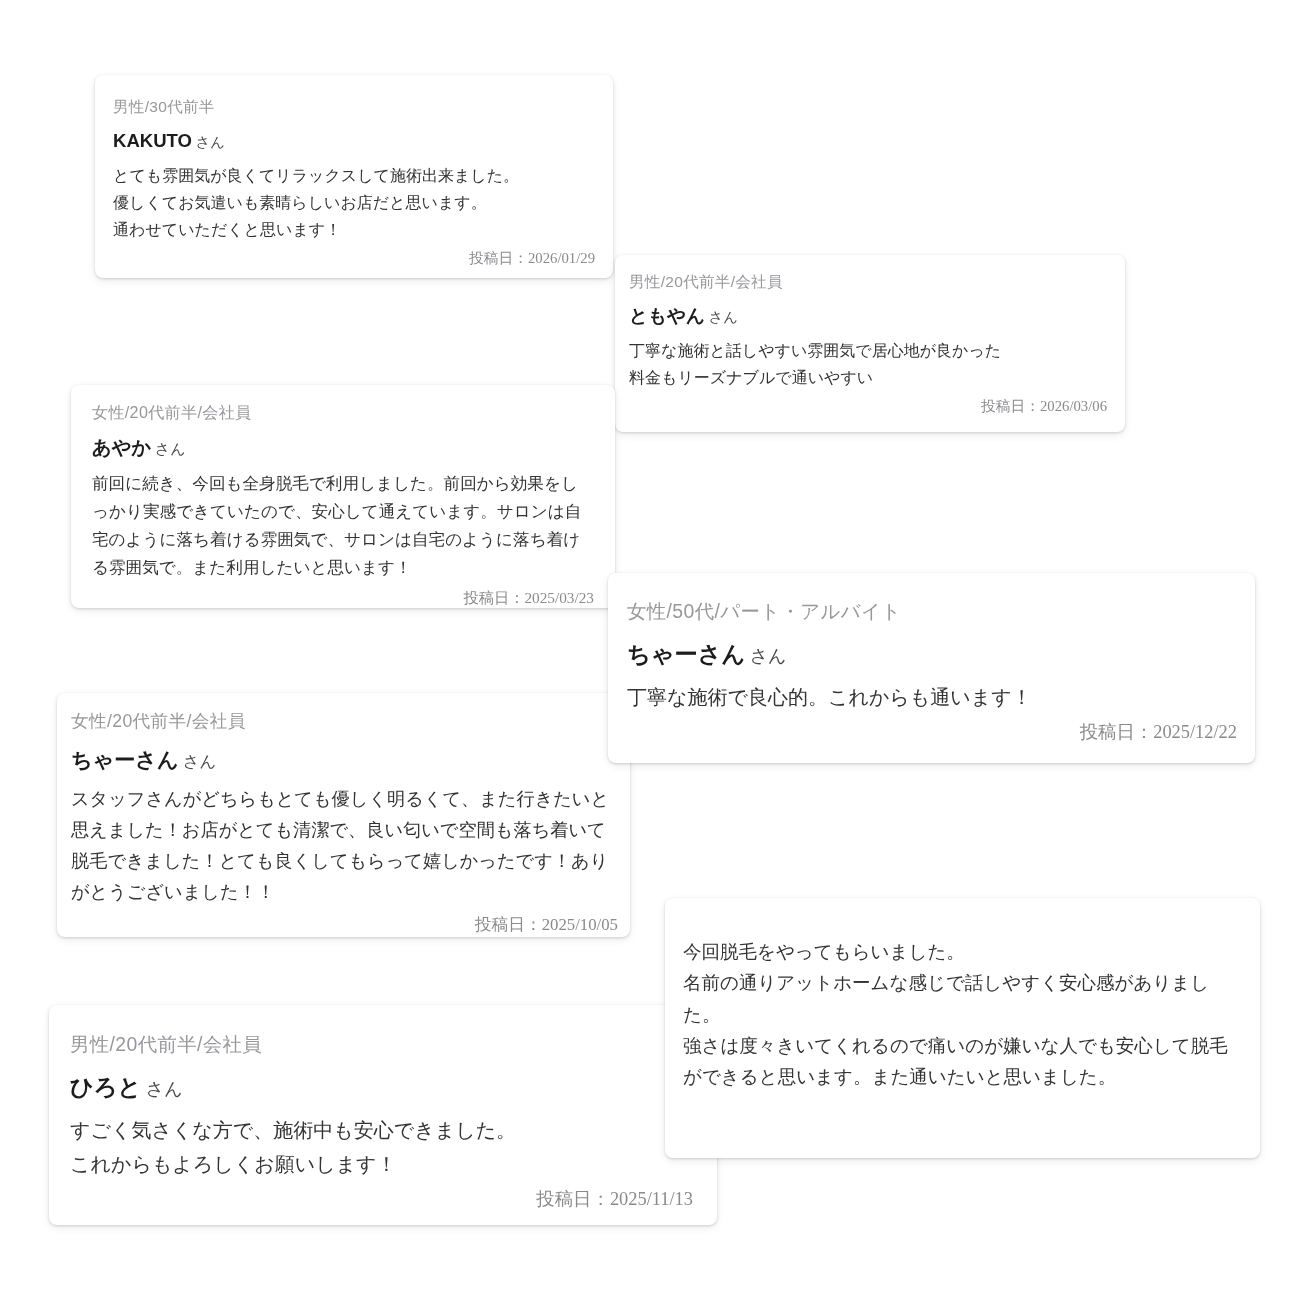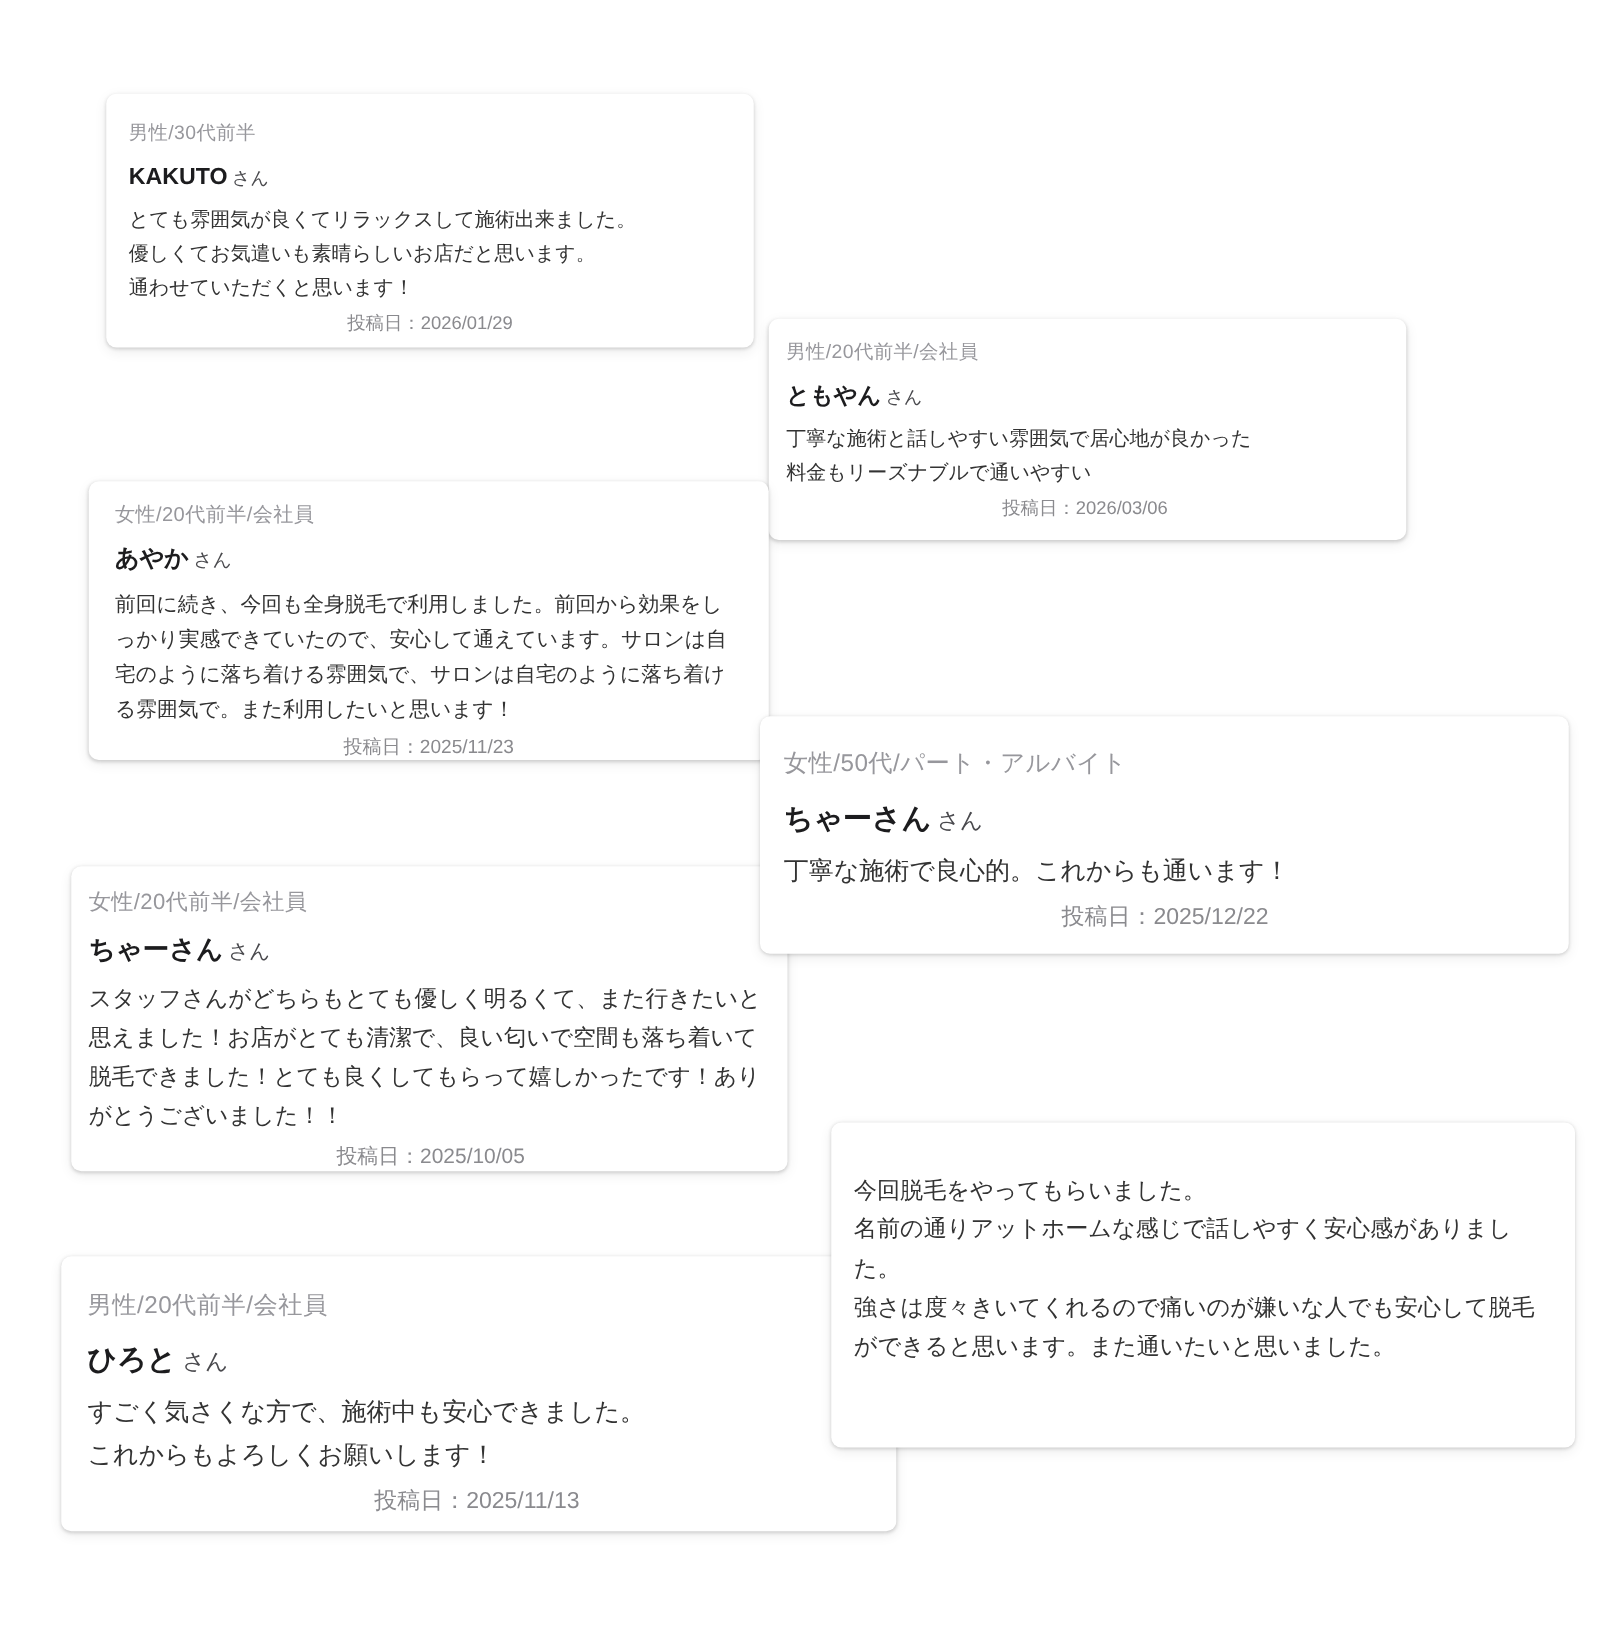--- a/index.html
+++ b/index.html
@@ -43,27 +43,28 @@
   .body {
     margin-top: 0.58em;
     color: var(--body-text, #333333);
     line-height: 1.7;
     white-space: pre-line;
     word-break: break-all;
     letter-spacing: 0;
   }
   .date {
     margin-top: 0.38em;
-    text-align: center;
+    text-align: right;
     color: var(--date-text, #8a8a8e);
     font-size: 0.92em;
     line-height: 1.3;
+    font-family: Liberation Serif, serif;
   }
   
-  .c1 { left: 85px;  top: 75px;   width: 518px; height: 203px; font-size: 16px;   padding: 22px 18px 16px 18px; z-index: 1; }
+  .c1 { left: 95px;  top: 75px;   width: 518px; height: 203px; font-size: 16px;   padding: 22px 18px 16px 18px; z-index: 1; }
   .c2 { left: 615px; top: 255px;  width: 510px; height: 177px; font-size: 16px;   padding: 17px 18px 16px 14px; z-index: 1; }
   .c3 { left: 71px;  top: 385px;  width: 544px; height: 223px; font-size: 16.6px; padding: 17px 21px 16px 21px; z-index: 1; }
   .c4 { left: 608px; top: 573px;  width: 647px; height: 190px; font-size: 20px;   padding: 26px 18px 18px 19px; z-index: 2; }
   .c5 { left: 57px;  top: 693px;  width: 573px; height: 244px; font-size: 18.2px; padding: 17px 12px 20px 14px; z-index: 1; }
   .c6 { left: 665px; top: 898px;  width: 595px; height: 260px; font-size: 18.5px; padding: 27px 20px 18px 18px; z-index: 2; }
   .c7 { left: 49px;  top: 1005px; width: 668px; height: 220px; font-size: 20px;   padding: 27px 24px 18px 21px; z-index: 1; }
 </style>
 </head>
 <body>
 
@@ -94,21 +95,21 @@
     </div>
   </article>
 
   <article class="card c3">
     <div class="head">女性/20代前半/会社員</div>
     <div class="name-row">
       <span class="name">あやか</span><span class="suffix">さん</span>
     </div>
     <div class="body">前回に続き、今回も全身脱毛で利用しました。前回から効果をしっかり実感できていたので、安心して通えています。サロンは自宅のように落ち着ける雰囲気で、サロンは自宅のように落ち着ける雰囲気で。また利用したいと思います！</div>
     <div class="date">
-      <span>投稿日：</span><span>2025/11/23</span>
+      <span>投稿日：</span><span>2025/03/23</span>
     </div>
   </article>
 
   <article class="card c4">
     <div class="head">女性/50代/パート・アルバイト</div>
     <div class="name-row">
       <span class="name">ちゃーさん</span><span class="suffix">さん</span>
     </div>
     <div class="body">丁寧な施術で良心的。これからも通います！</div>
     <div class="date">

